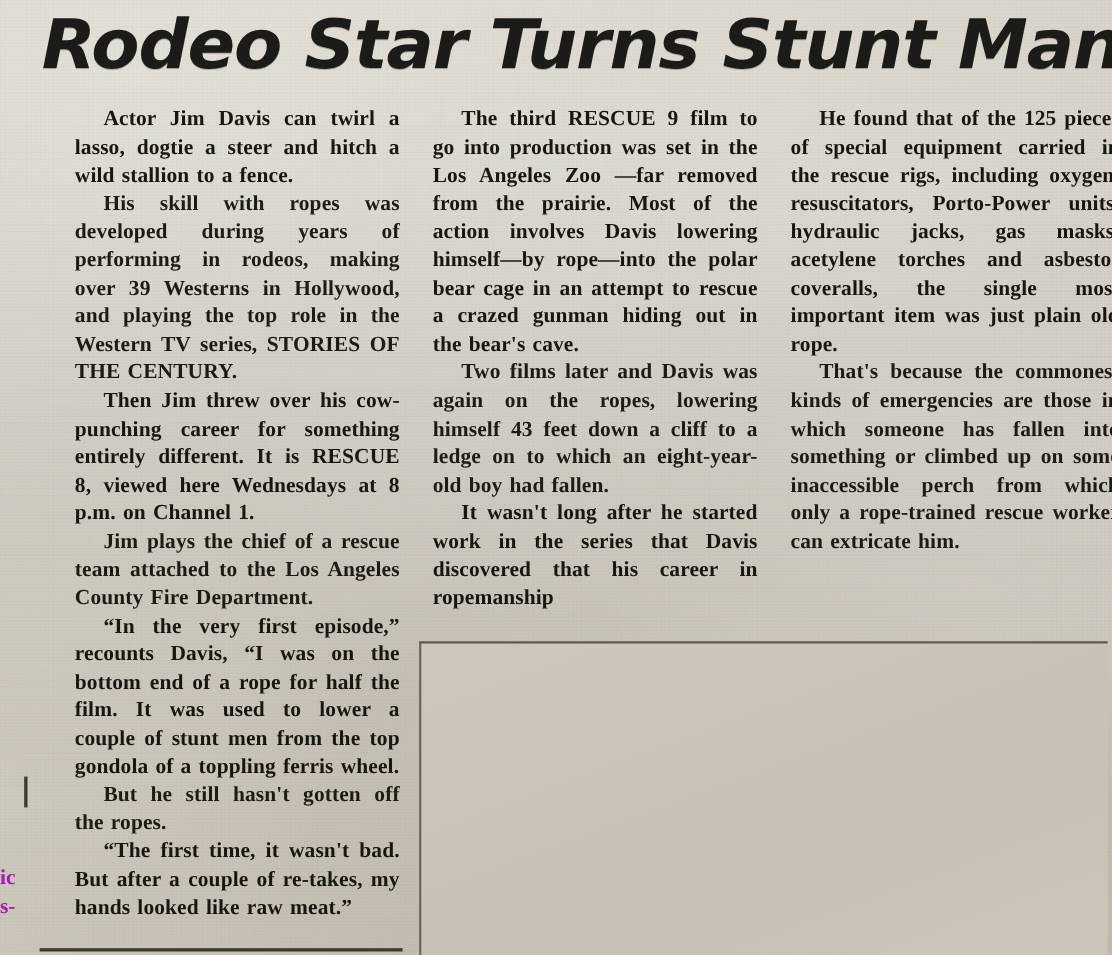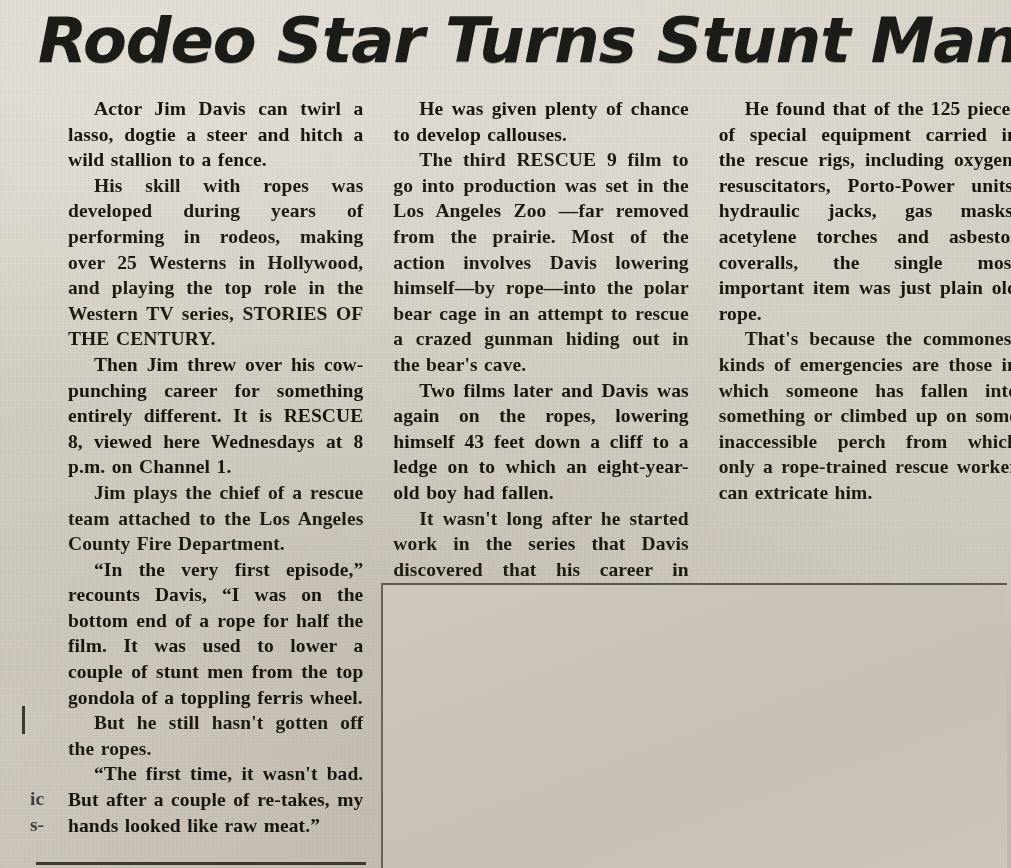--- a/index.html
+++ b/index.html
@@ -111,23 +111,22 @@
     height: 28px;
     background: #3a372e;
   }
   .edge-frag {
     position: absolute;
     left: 0px;
     width: 26px;
     font-size: 19.5px;
     line-height: 25.6px;
     font-weight: bold;
-    color: #404040;
+    color: #a21caf;
     text-align: left;
-    margin-left: 30px;
   }
   .ef1 { top: 786px; }
   .ef2 { top: 812px; }
   .ef3 { top: 878px; }
 
   .bottom-rule {
     position: absolute;
     left: 36px;
     top: 862px;
     width: 330px;
@@ -142,30 +141,29 @@
 <div class="grain"></div>
 
 <div class="sheet">
 
   <div class="headline">Rodeo Star Turns Stunt Man</div>
 
   <div class="columns">
 
     <div class="col col1">
       <p>Actor Jim Davis can twirl a lasso, dogtie a steer and hitch a wild stallion to a fence.</p>
-      <p>His skill with ropes was developed during years of performing in rodeos, making over 25 Westerns in Hollywood, and playing the top role in the Western TV series, STORIES OF THE CENTURY.</p>
+      <p>His skill with ropes was developed during years of performing in rodeos, making over 39 Westerns in Hollywood, and playing the top role in the Western TV series, STORIES OF THE CENTURY.</p>
       <p>Then Jim threw over his cow-punching career for something entirely different. It is RESCUE 8, viewed here Wednesdays at 8 p.m. on Channel 1.</p>
       <p>Jim plays the chief of a rescue team attached to the Los Angeles County Fire Department.</p>
       <p>“In the very first episode,” recounts Davis, “I was on the bottom end of a rope for half the film. It was used to lower a couple of stunt men from the top gondola of a toppling ferris wheel.</p>
       <p>But he still hasn't gotten off the ropes.</p>
       <p>“The first time, it wasn't bad. But after a couple of re-takes, my hands looked like raw meat.”</p>
     </div>
 
     <div class="col col2">
-      <p>He was given plenty of chance to develop callouses.</p>
       <p>The third RESCUE 9 film to go into production was set in the Los Angeles Zoo —far removed from the prairie. Most of the action involves Davis lowering himself—by rope—into the polar bear cage in an attempt to rescue a crazed gunman hiding out in the bear's cave.</p>
       <p>Two films later and Davis was again on the ropes, lowering himself 43 feet down a cliff to a ledge on to which an eight-year-old boy had fallen.</p>
       <p>It wasn't long after he started work in the series that Davis discovered that his career in ropemanship</p>
     </div>
 
     <div class="col col3">
       <p>He found that of the 125 pieces of special equipment carried in the rescue rigs, including oxygen, resuscitators, Porto-Power units, hydraulic jacks, gas masks, acetylene torches and asbestos coveralls, the single most important item was just plain old rope.</p>
       <p>That's because the commonest kinds of emergencies are those in which someone has fallen into something or climbed up on some inaccessible perch from which only a rope-trained rescue worker can extricate him.</p>
     </div>
 

